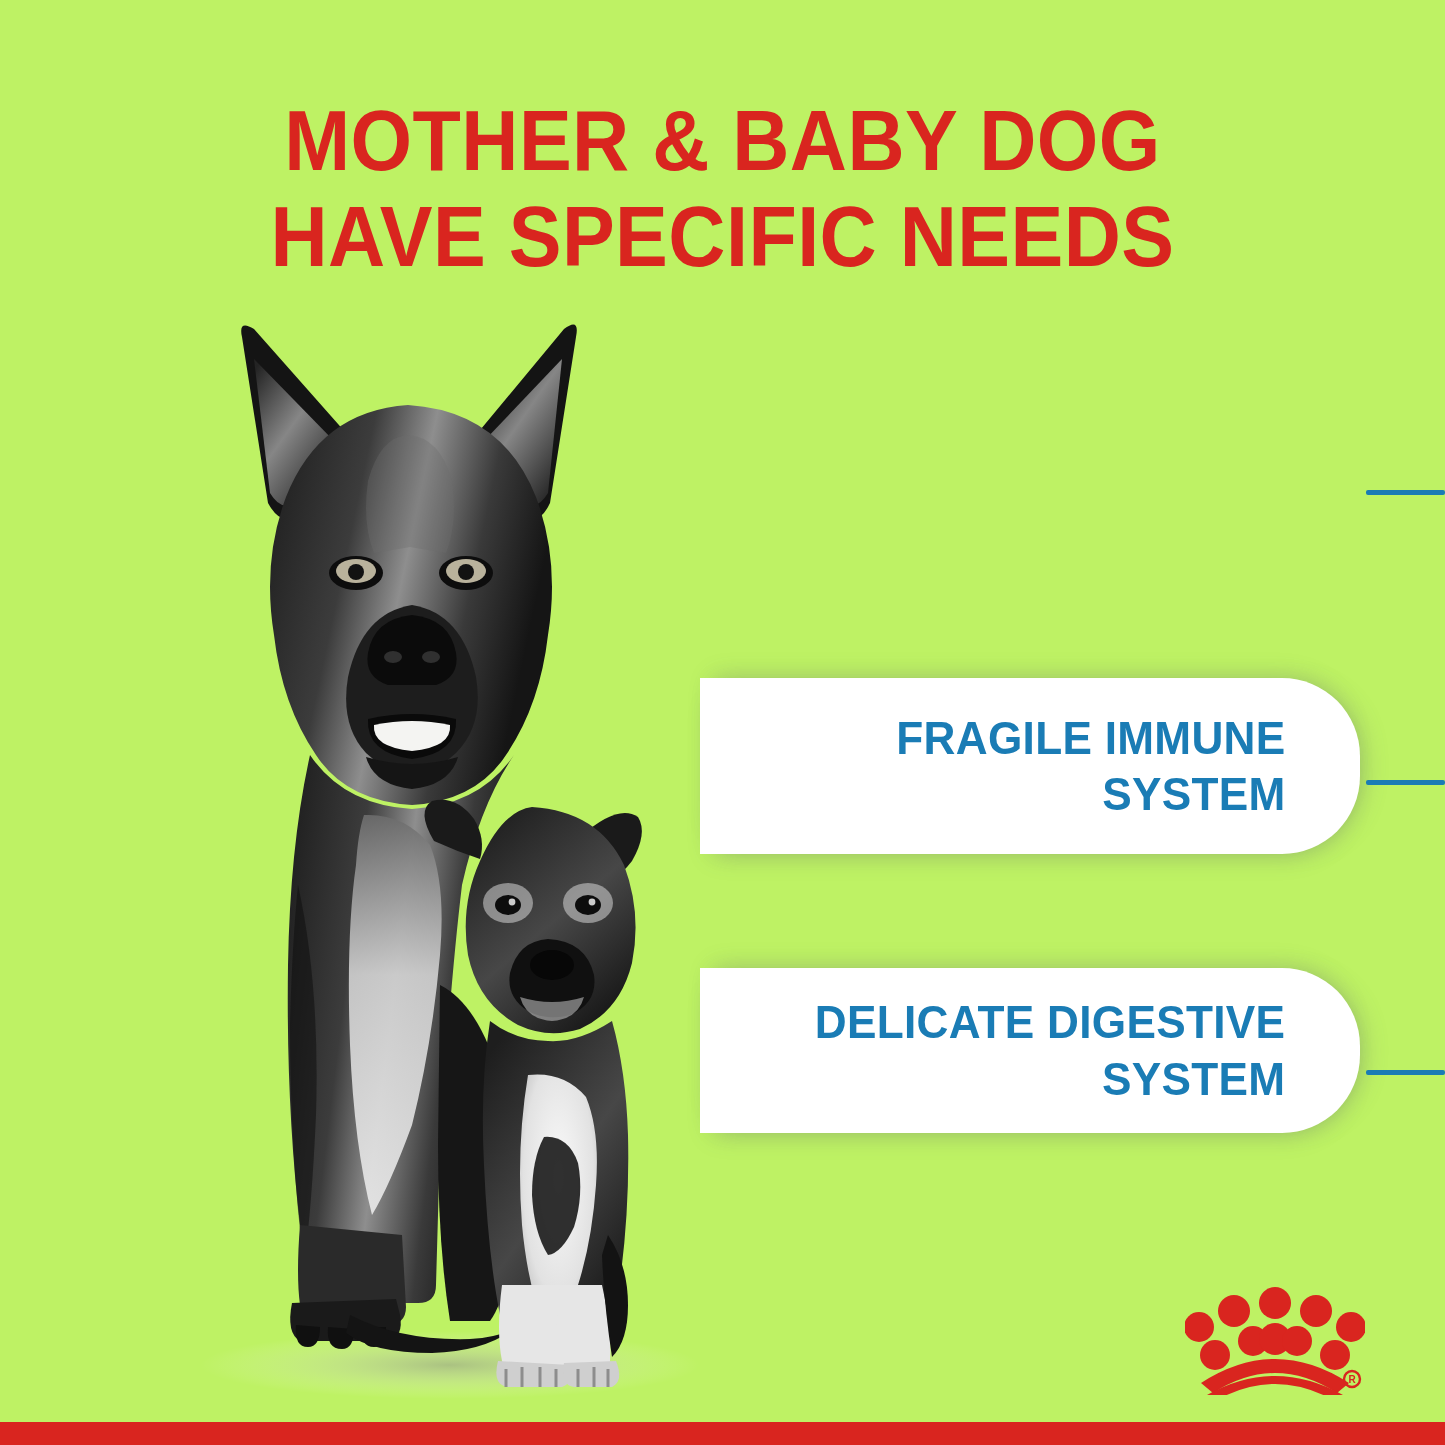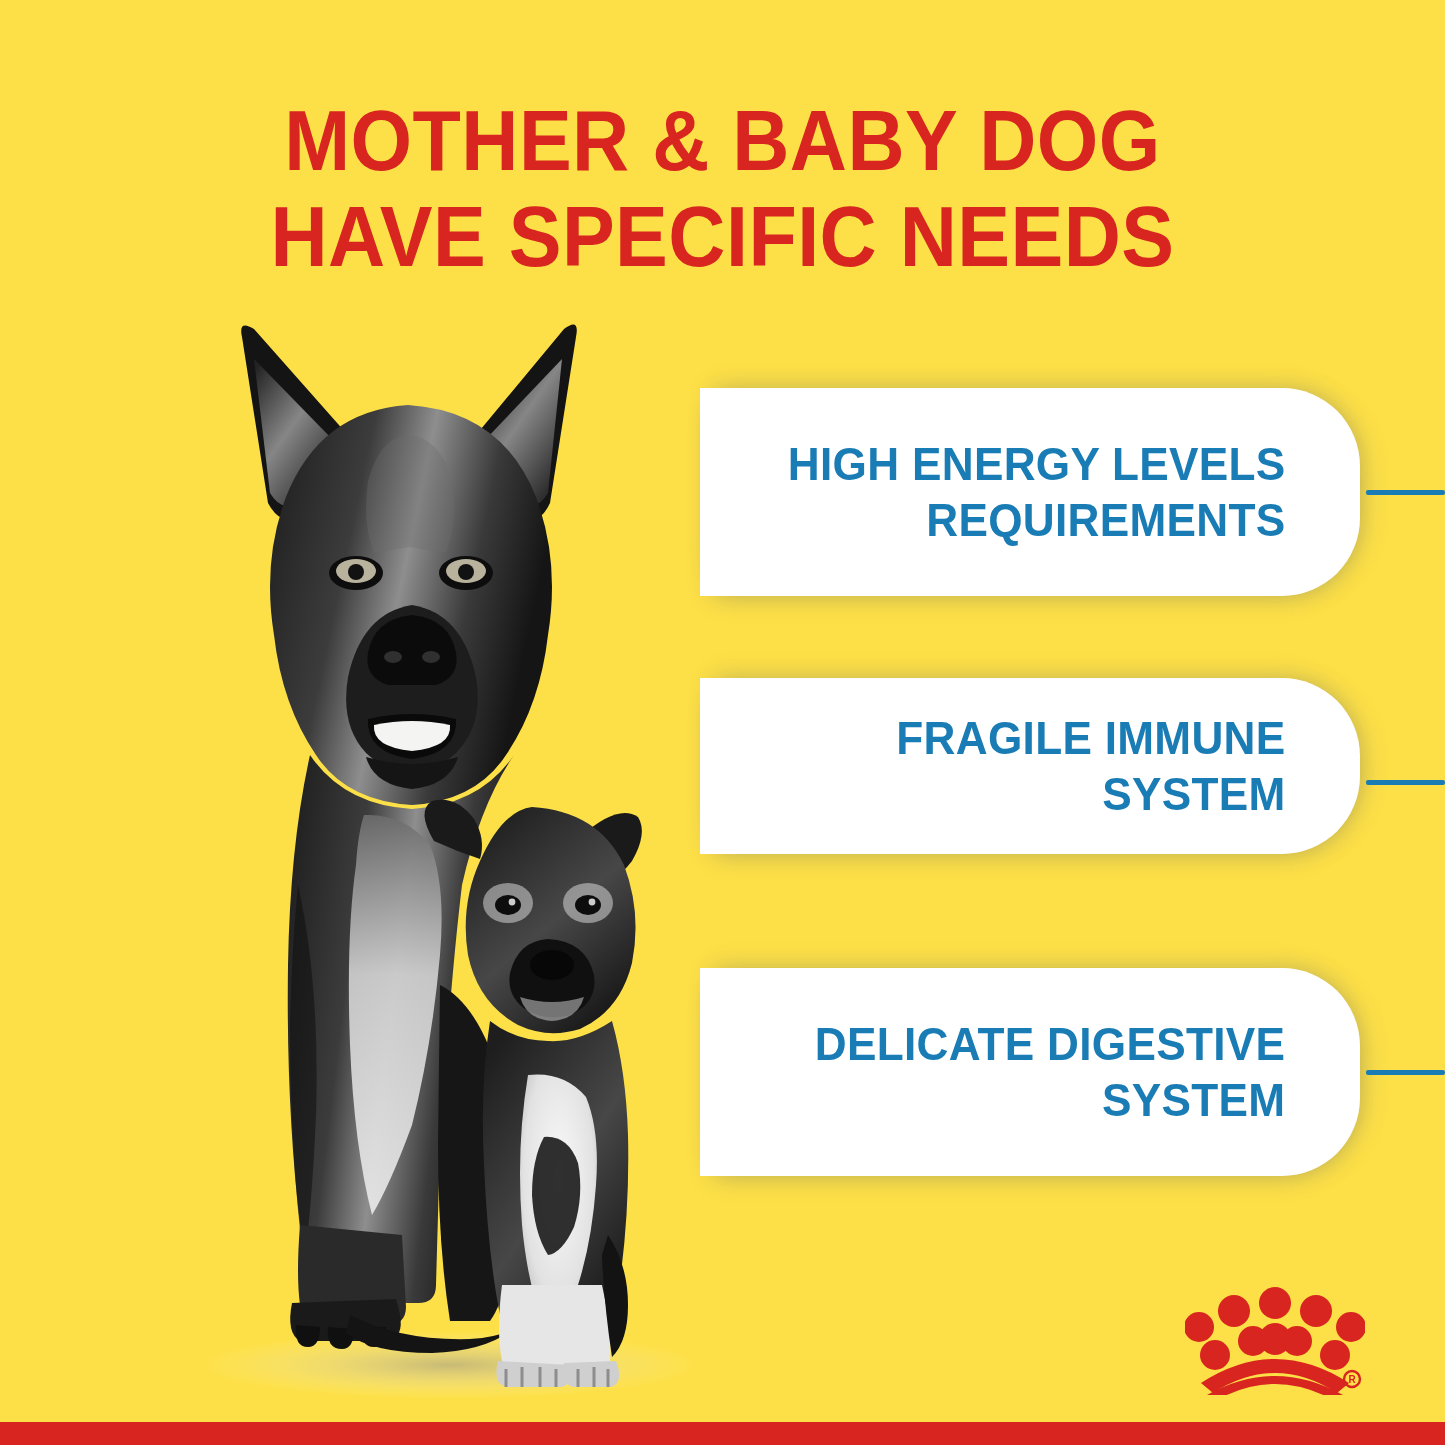--- a/index.html
+++ b/index.html
@@ -10,21 +10,21 @@
   }
   body {
     font-family: "Liberation Sans", sans-serif;
     -webkit-font-smoothing: antialiased;
   }
 
   #poster {
     position: relative;
     width: 1445px;
     height: 1445px;
-    background: #fde047;
+    background: #bef264;
     overflow: hidden;
   }
 
   
   #headline {
     position: absolute;
     left: 0;
     top: 34px;
     width: 1445px;
     text-align: center;
@@ -81,21 +81,21 @@
 
   .leader-line {
     position: absolute;
     height: 5px;
     background: #1a7cb5;
     border-radius: 2px;
   }
 
   #callout-1 { top: 388px; height: 208px; }
   #callout-2 { top: 678px; height: 176px; }
-  #callout-3 { top: 968px; height: 208px; }
+  #callout-3 { top: 968px; height: 165px; }
 
   #leader-1 { left: 1366px; top: 490px; width: 79px; }
   #leader-2 { left: 1366px; top: 780px; width: 79px; }
   #leader-3 { left: 1366px; top: 1070px; width: 79px; }
 
   
   #brand-logo {
     position: absolute;
     left: 1185px;
     top: 1283px;
@@ -232,26 +232,20 @@
       <path d="M348 1076 Q342 1100 358 1102 L412 1102 Q424 1098 420 1080 Z" fill="#cfcfcf"></path>
       <path d="M414 1078 Q410 1100 424 1102 L462 1102 Q474 1096 466 1076 Z" fill="#cfcfcf"></path>
 
       <path d="M356 1084 L356 1102 M372 1082 L372 1102 M390 1082 L390 1102 M406 1084 L406 1102" stroke="#8d8d8d" stroke-width="3" fill="none"></path>
       <path d="M428 1084 L428 1102 M444 1082 L444 1102 M458 1084 L458 1102" stroke="#8d8d8d" stroke-width="3" fill="none"></path>
 
       <path d="M458 950 Q478 980 478 1020 Q478 1056 462 1072 Q454 1020 452 970 Z" fill="#131313"></path>
     </svg>
   </div>
 
-  <div class="callout" id="callout-1">
-    <div class="callout-text">
-      <span class="co-line">HIGH ENERGY LEVELS</span>
-      <span class="co-line">REQUIREMENTS</span>
-    </div>
-  </div>
   <div class="leader-line" id="leader-1"></div>
 
   <div class="callout" id="callout-2">
     <div class="callout-text">
       <span class="co-line">FRAGILE IMMUNE</span>
       <span class="co-line">SYSTEM</span>
     </div>
   </div>
   <div class="leader-line" id="leader-2"></div>
 

